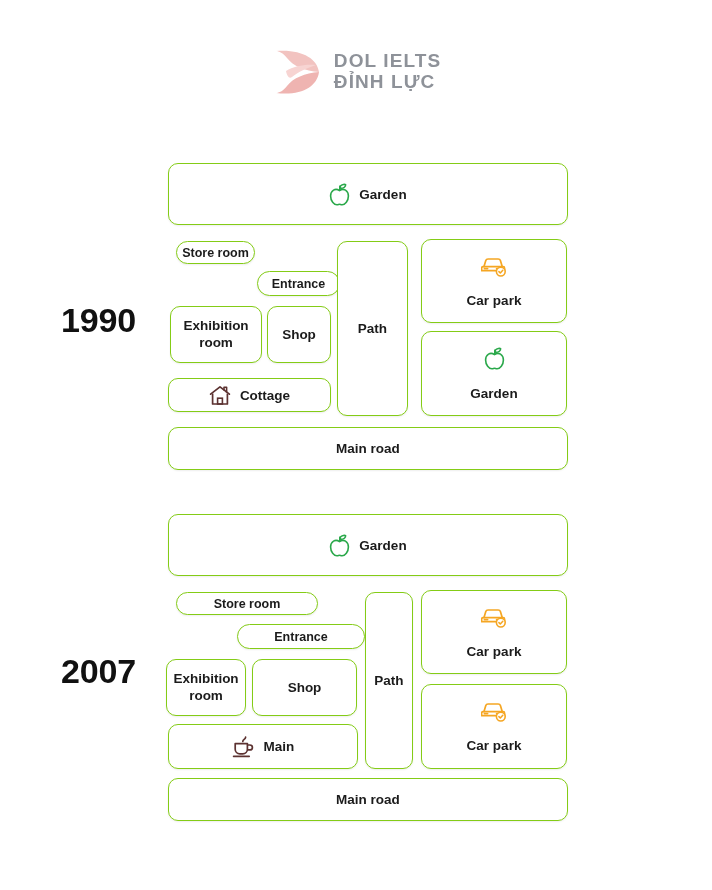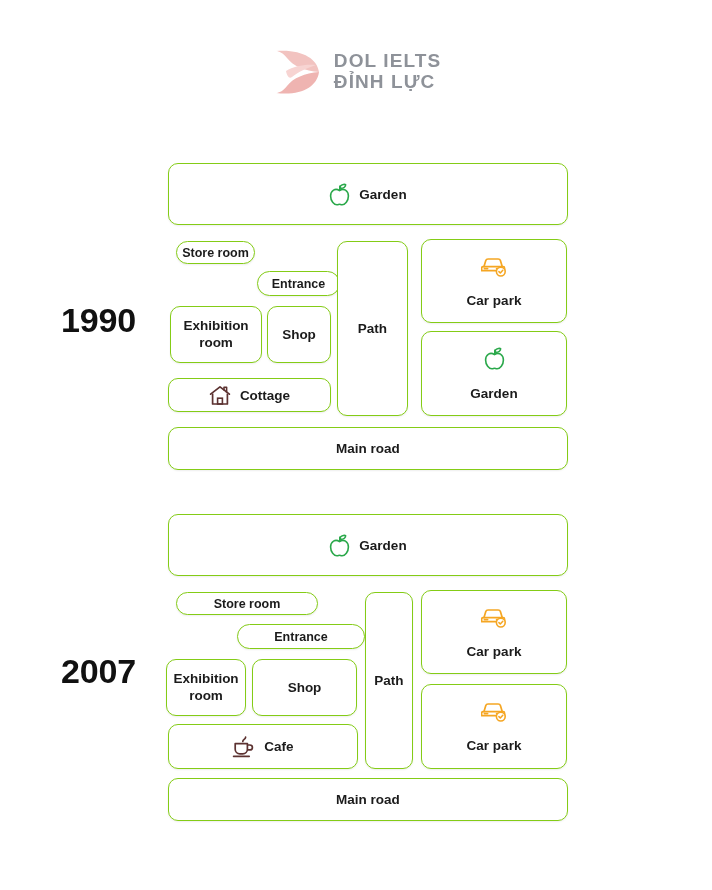--- a/index.html
+++ b/index.html
@@ -196,21 +196,21 @@
       <span class="label">Shop</span>
     </div>
 
     <div class="box row-inline" style="left:168px; top:724px; width:190px; height:45px;">
       <svg class="ico" width="23" height="22" viewBox="0 0 23 22">
         <path d="M3.2 7.6 L15.4 7.6 L15.4 13.2 C15.4 15.8 13.4 17.8 10.8 17.8 L7.8 17.8 C5.2 17.8 3.2 15.8 3.2 13.2 Z" fill="none" stroke="#5c3231" stroke-width="1.7" stroke-linejoin="round"></path>
         <path d="M15.4 9 L17.8 9 C19.3 9 20.4 10.1 20.4 11.4 C20.4 12.8 19.3 13.9 17.8 13.9 L15.4 13.9" fill="none" stroke="#5c3231" stroke-width="1.7" stroke-linejoin="round"></path>
         <path d="M1.6 20.3 L17.2 20.3" fill="none" stroke="#5c3231" stroke-width="1.7" stroke-linecap="round"></path>
         <path d="M10.8 5.4 C10.8 3.6 13.6 3.2 13.6 1.2" fill="none" stroke="#5c3231" stroke-width="1.7" stroke-linecap="round"></path>
       </svg>
-      <span class="label">Cafe</span>
+      <span class="label">Main</span>
     </div>
 
     <div class="box" style="left:365px; top:592px; width:48px; height:177px;">
       <span class="label">Path</span>
     </div>
 
     <div class="box col-stack" style="left:421px; top:590px; width:146px; height:84px;">
       <svg class="ico" width="26" height="22" viewBox="0 0 26 22">
         <path d="M3 11.6 L4.8 5.6 C5.1 4.6 5.9 4 7 4 L17.2 4 C18.3 4 19.1 4.6 19.4 5.6 L21.2 11.6" fill="none" stroke="#f5a623" stroke-width="1.7" stroke-linecap="round" stroke-linejoin="round"></path>
         <path d="M2.2 11.6 L22 11.6 C22.9 11.6 23.6 12.3 23.6 13.2 L23.6 15.6 L0.6 15.6 L0.6 13.2 C0.6 12.3 1.3 11.6 2.2 11.6 Z" fill="none" stroke="#f5a623" stroke-width="1.7" stroke-linejoin="round"></path>

